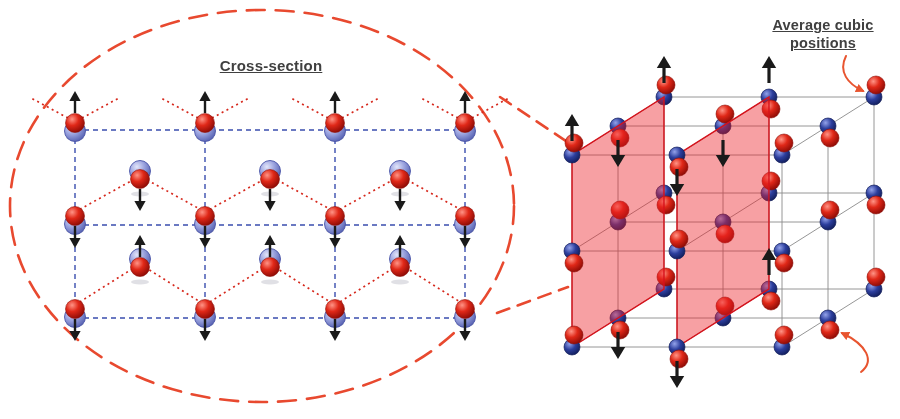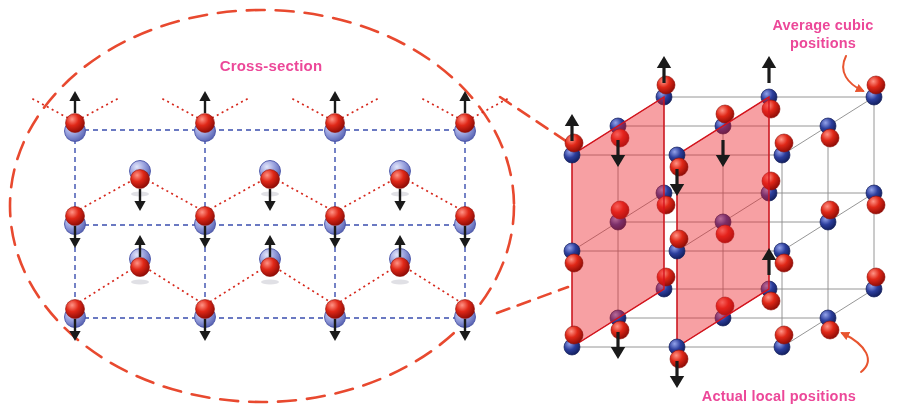--- a/index.html
+++ b/index.html
@@ -1,19 +1,19 @@
 <!DOCTYPE html>
 <html><head>
 <meta charset="utf-8">
 <style>
   html,body{margin:0;padding:0;background:#ffffff;}
   .stage{position:relative;width:900px;height:419px;background:#ffffff;overflow:hidden;
          font-family:"Liberation Sans",sans-serif;}
   svg{position:absolute;left:0;top:0;}
-  .lbl{position:absolute;font-weight:700;color:#ec4899;letter-spacing:.2px;}
+  .lbl{position:absolute;font-weight:700;color:#404040;letter-spacing:.2px;text-decoration:underline;}
   #lbl-cross{left:184px;top:57px;width:174px;text-align:center;font-size:15px;}
   #lbl-avg{top:17px;right:16px;width:122px;text-align:center;font-size:14.5px;line-height:1.22;}
   #lbl-actual{right:44px;bottom:15px;font-size:14.5px;white-space:nowrap;}
 </style>
 </head>
 <body>
 
 <div class="stage">
   <svg id="scene" width="900" height="419" viewBox="0 0 900 419">
     <defs>
@@ -252,14 +252,13 @@
         <polygon points="761.8,260 776.2,260 769,248" fill="#1a1a1a"></polygon>
       </g>
     <g id="annot-layer">
         <path d="M 846,56 C 838,72 848,84 863,91" fill="none" stroke="#e8542f" stroke-width="2" stroke-linecap="round" marker-end="url(#orange-head)"></path>
         <path d="M 861,372 C 875,361 867,345 842,333" fill="none" stroke="#e8542f" stroke-width="2" stroke-linecap="round" marker-end="url(#orange-head)"></path>
       </g>
   </svg>
 
   <div class="lbl" id="lbl-cross">Cross-section</div>
   <div class="lbl" id="lbl-avg">Average cubic positions</div>
-  <div class="lbl" id="lbl-actual">Actual local positions</div>
 </div>
 
 </body></html>

